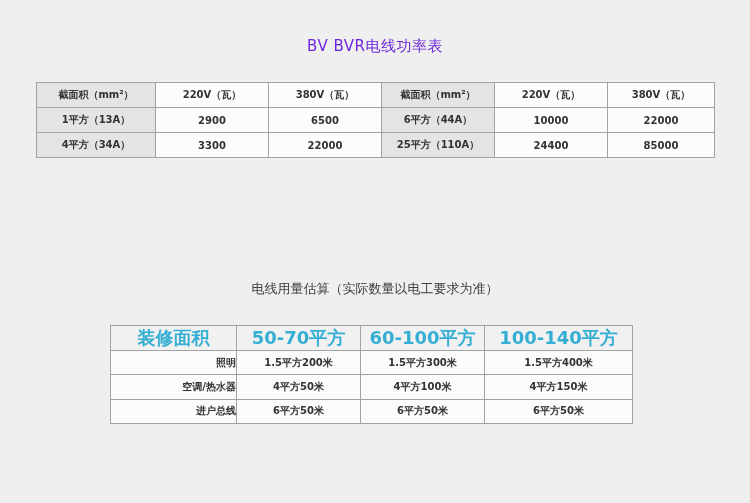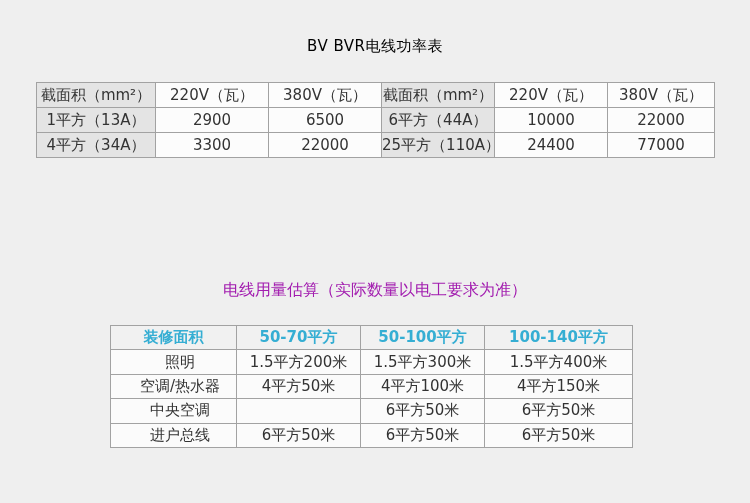--- a/index.html
+++ b/index.html
@@ -6,47 +6,48 @@
   .page{
     position:relative;
     width:750px;height:503px;
     background:#efefef;
     font-family:"DejaVu Sans","Liberation Sans",sans-serif;
     color:#333;
     overflow:hidden;
   }
   .title{
     position:absolute;top:37px;left:0;right:0;
-    text-align:center;font-size:15px;color:#000000;letter-spacing:.5px;
+    text-align:center;font-size:15px;color:#6d28d9;letter-spacing:.5px;
   }
   .caption{
     position:absolute;top:280px;left:0;right:0;
-    text-align:center;font-size:16px;color:#a21caf;
+    text-align:center;font-size:13px;color:#404040;
   }
   table{border-collapse:collapse;table-layout:fixed;}
   td{
     border:1px solid #a2a2a2;
     text-align:center;
-    font-size:15px;
+    font-size:10px;
     white-space:nowrap;overflow:hidden;
     background:#fcfcfc;
     padding:0;
+    font-weight:bold;
   }
   .power{position:absolute;left:36px;top:82px;width:678px;}
   .power td{height:24px;}
   .power td.gray{background:#e4e4e4;}
   .usage{position:absolute;left:110px;top:325px;width:522px;}
   .usage td{height:23.4px;background:#fbfbfb;}
   .usage tr.head td{
     background:#f1f1f1;
     color:#35aed3;
     font-weight:bold;
-    font-size:15px;
+    font-size:18px;
   }
-  .usage td.label{text-align:center;padding-left:13px;}
+  .usage td.label{text-align:right;padding-left:13px;}
 </style>
 </head>
 <body>
 
 <div class="page">
 
   <div class="title">BV BVR电线功率表</div>
 
   <table class="power">
     <colgroup>
@@ -73,60 +74,54 @@
       <td class="gray">6平方（44A）</td>
       <td>10000</td>
       <td>22000</td>
     </tr>
     <tr>
       <td class="gray">4平方（34A）</td>
       <td>3300</td>
       <td>22000</td>
       <td class="gray">25平方（110A）</td>
       <td>24400</td>
-      <td>77000</td>
+      <td>85000</td>
     </tr>
   </tbody>
     </table>
 
   <div class="caption">电线用量估算（实际数量以电工要求为准）</div>
 
   <table class="usage">
     <colgroup>
       <col style="width:126px">
         <col style="width:124px">
         <col style="width:124px">
         <col style="width:148px">
     </colgroup>
     <tbody>
         <tr class="head">
       <td>装修面积</td>
       <td>50-70平方</td>
-      <td>50-100平方</td>
+      <td>60-100平方</td>
       <td>100-140平方</td>
     </tr>
     <tr>
       <td class="label">照明</td>
       <td>1.5平方200米</td>
       <td>1.5平方300米</td>
       <td>1.5平方400米</td>
     </tr>
     <tr>
       <td class="label">空调/热水器</td>
       <td>4平方50米</td>
       <td>4平方100米</td>
       <td>4平方150米</td>
     </tr>
     <tr>
-      <td class="label">中央空调</td>
-      <td></td>
-      <td>6平方50米</td>
-      <td>6平方50米</td>
-    </tr>
-    <tr>
       <td class="label">进户总线</td>
       <td>6平方50米</td>
       <td>6平方50米</td>
       <td>6平方50米</td>
     </tr>
   </tbody>
     </table>
 
 </div>
 

